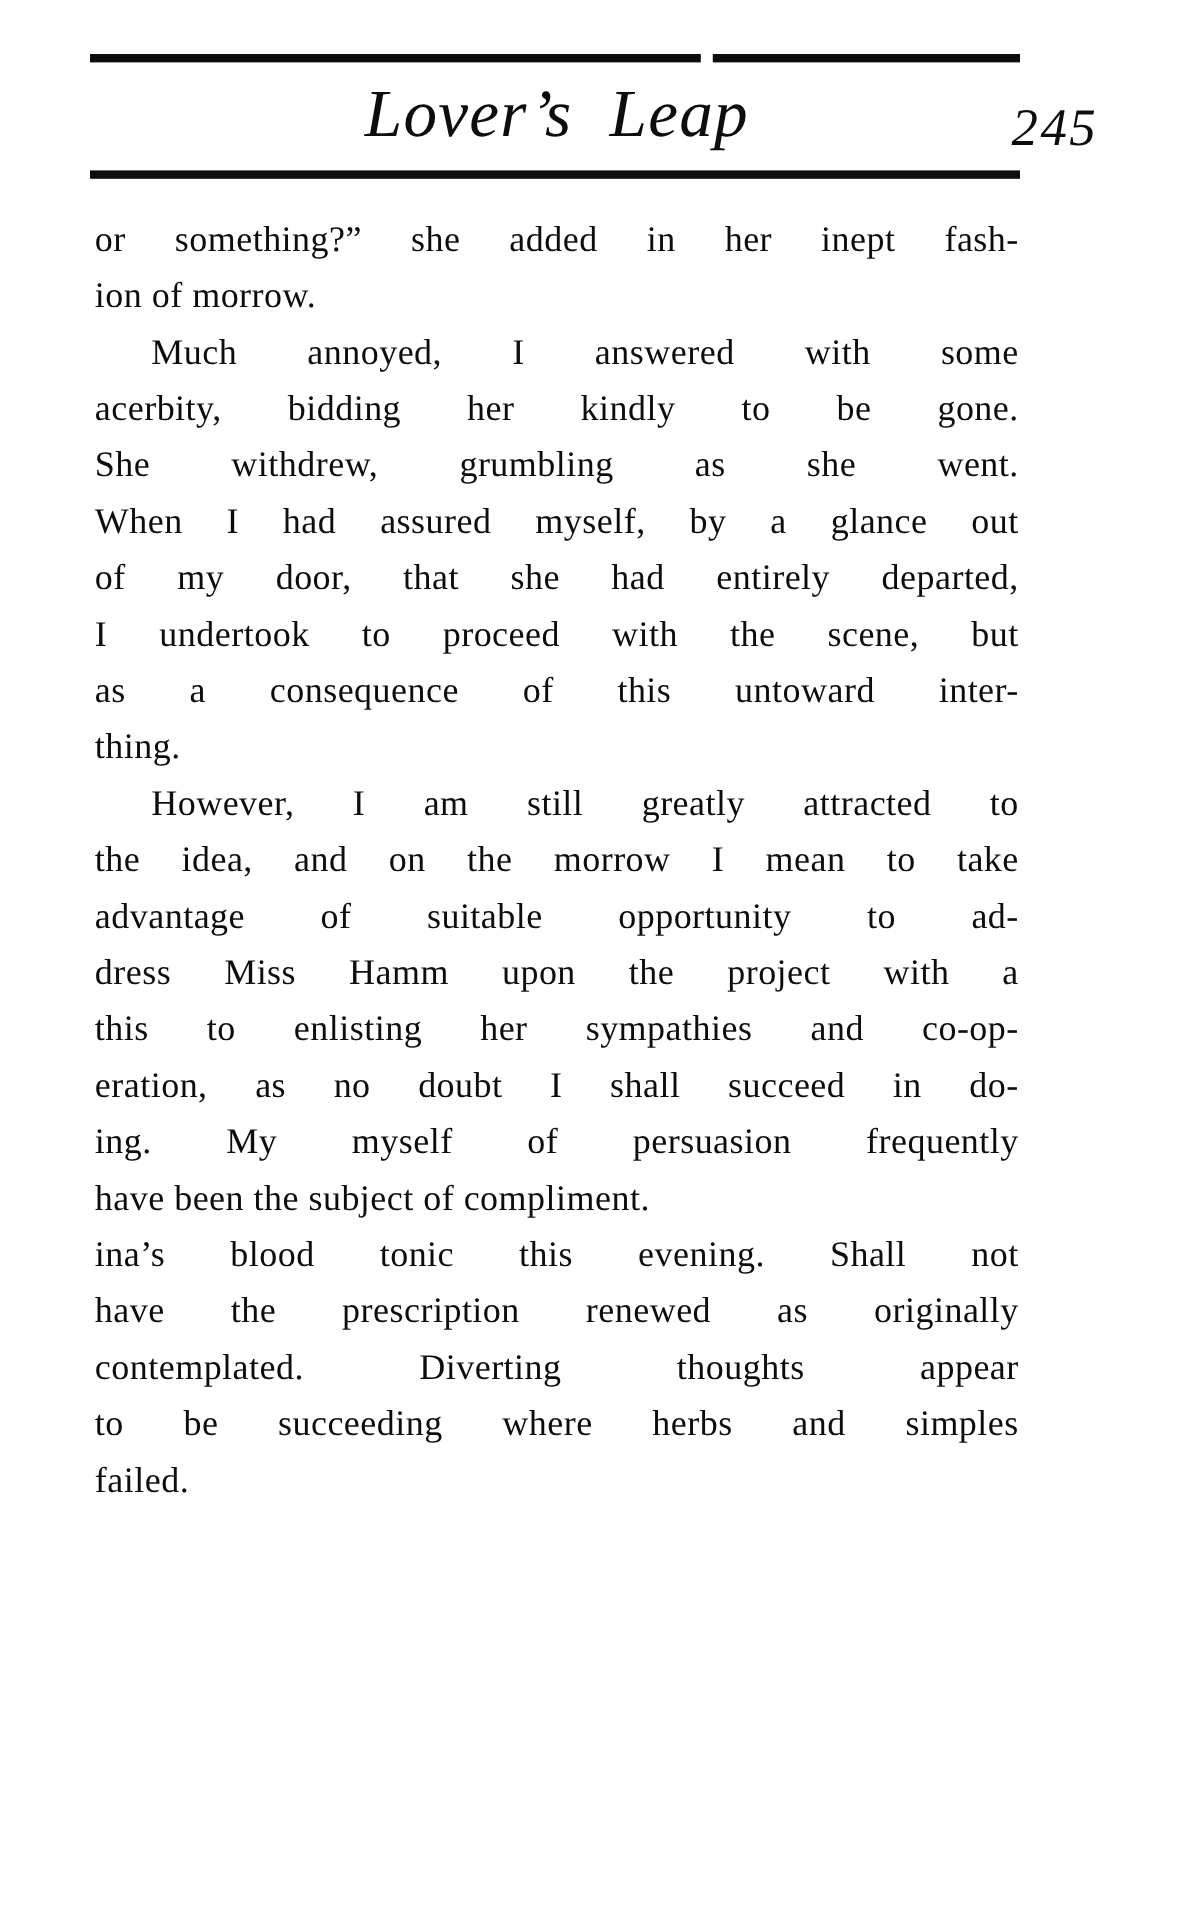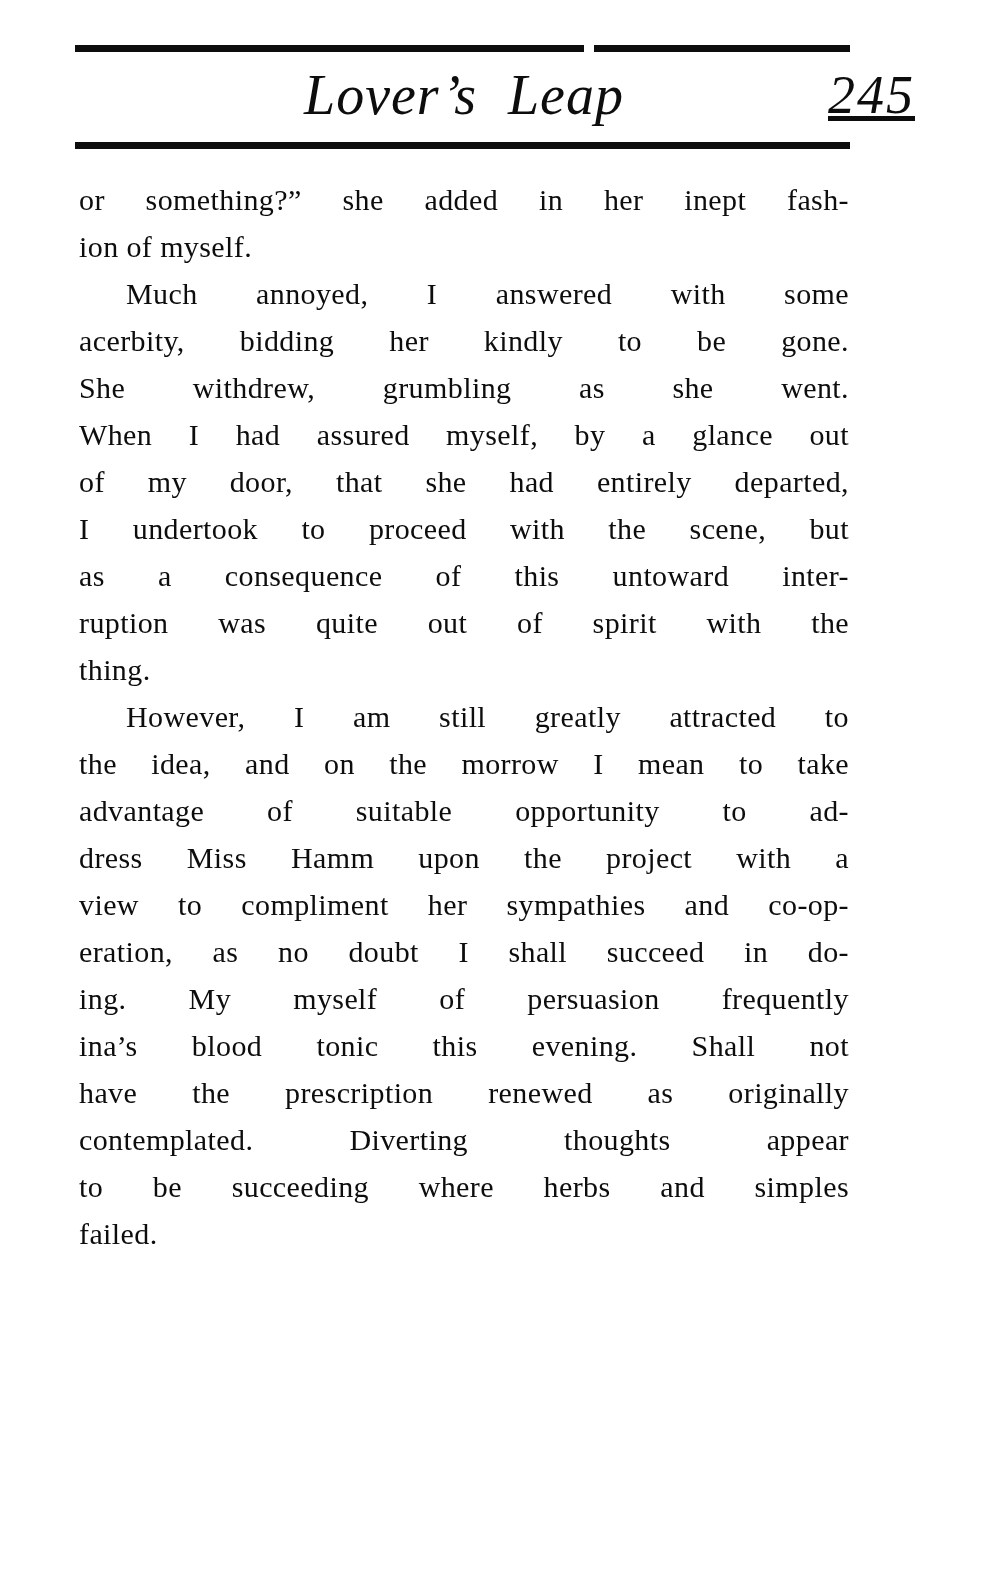--- a/index.html
+++ b/index.html
@@ -40,26 +40,25 @@
     text-align: center;
     font-style: italic;
     font-size: 56px;
     line-height: 70px;
     word-spacing: 16px;
     letter-spacing: 1px;
   }
   .header-page-number {
     position: absolute;
     right: -72px; 
-    top: 0;
+    top: 12px;
     font-style: italic;
-    font-size: 54px;
+    font-size: 44px;
     line-height: 70px;
     letter-spacing: 2px;
-    text-decoration: underline;
   }
   
   .body-text {
     position: absolute;
     top: 176px; left: 79px;
     width: 770px;
   }
   .para { margin: 0; padding: 0; }
   .line {
     font-size: 30px;
@@ -85,41 +84,41 @@
   <div class="running-header">
     <div class="header-title">Lover’s Leap</div>
     <div class="header-page-number" style="right:-65px;">245</div>
   </div>
 
   <div class="rule-bottom"></div>
 
   <div class="body-text">
       <div class="para">
         <div class="line just">or something?” she added in her inept fash-</div>
-        <div class="line">ion of myself.</div>
+        <div class="line">ion of morrow.</div>
       </div>
       <div class="para">
         <div class="line just first-indent">Much annoyed, I answered with some</div>
         <div class="line just">acerbity, bidding her kindly to be gone.</div>
         <div class="line just">She withdrew, grumbling as she went.</div>
         <div class="line just">When I had assured myself, by a glance out</div>
         <div class="line just">of my door, that she had entirely departed,</div>
         <div class="line just">I undertook to proceed with the scene, but</div>
         <div class="line just">as a consequence of this untoward inter-</div>
-        <div class="line just">ruption was quite out of spirit with the</div>
         <div class="line">thing.</div>
       </div>
       <div class="para">
         <div class="line just first-indent">However, I am still greatly attracted to</div>
         <div class="line just">the idea, and on the morrow I mean to take</div>
         <div class="line just">advantage of suitable opportunity to ad-</div>
         <div class="line just">dress Miss Hamm upon the project with a</div>
-        <div class="line just">view to compliment her sympathies and co-op-</div>
+        <div class="line just">this to enlisting her sympathies and co-op-</div>
         <div class="line just">eration, as no doubt I shall succeed in do-</div>
         <div class="line just">ing. My myself of persuasion frequently</div>
+        <div class="line">have been the subject of compliment.</div>
       </div>
       <div class="para">
         <div class="line just">ina’s blood tonic this evening. Shall not</div>
         <div class="line just">have the prescription renewed as originally</div>
         <div class="line just">contemplated. Diverting thoughts appear</div>
         <div class="line just">to be succeeding where herbs and simples</div>
         <div class="line">failed.</div>
       </div>
     </div>
 

